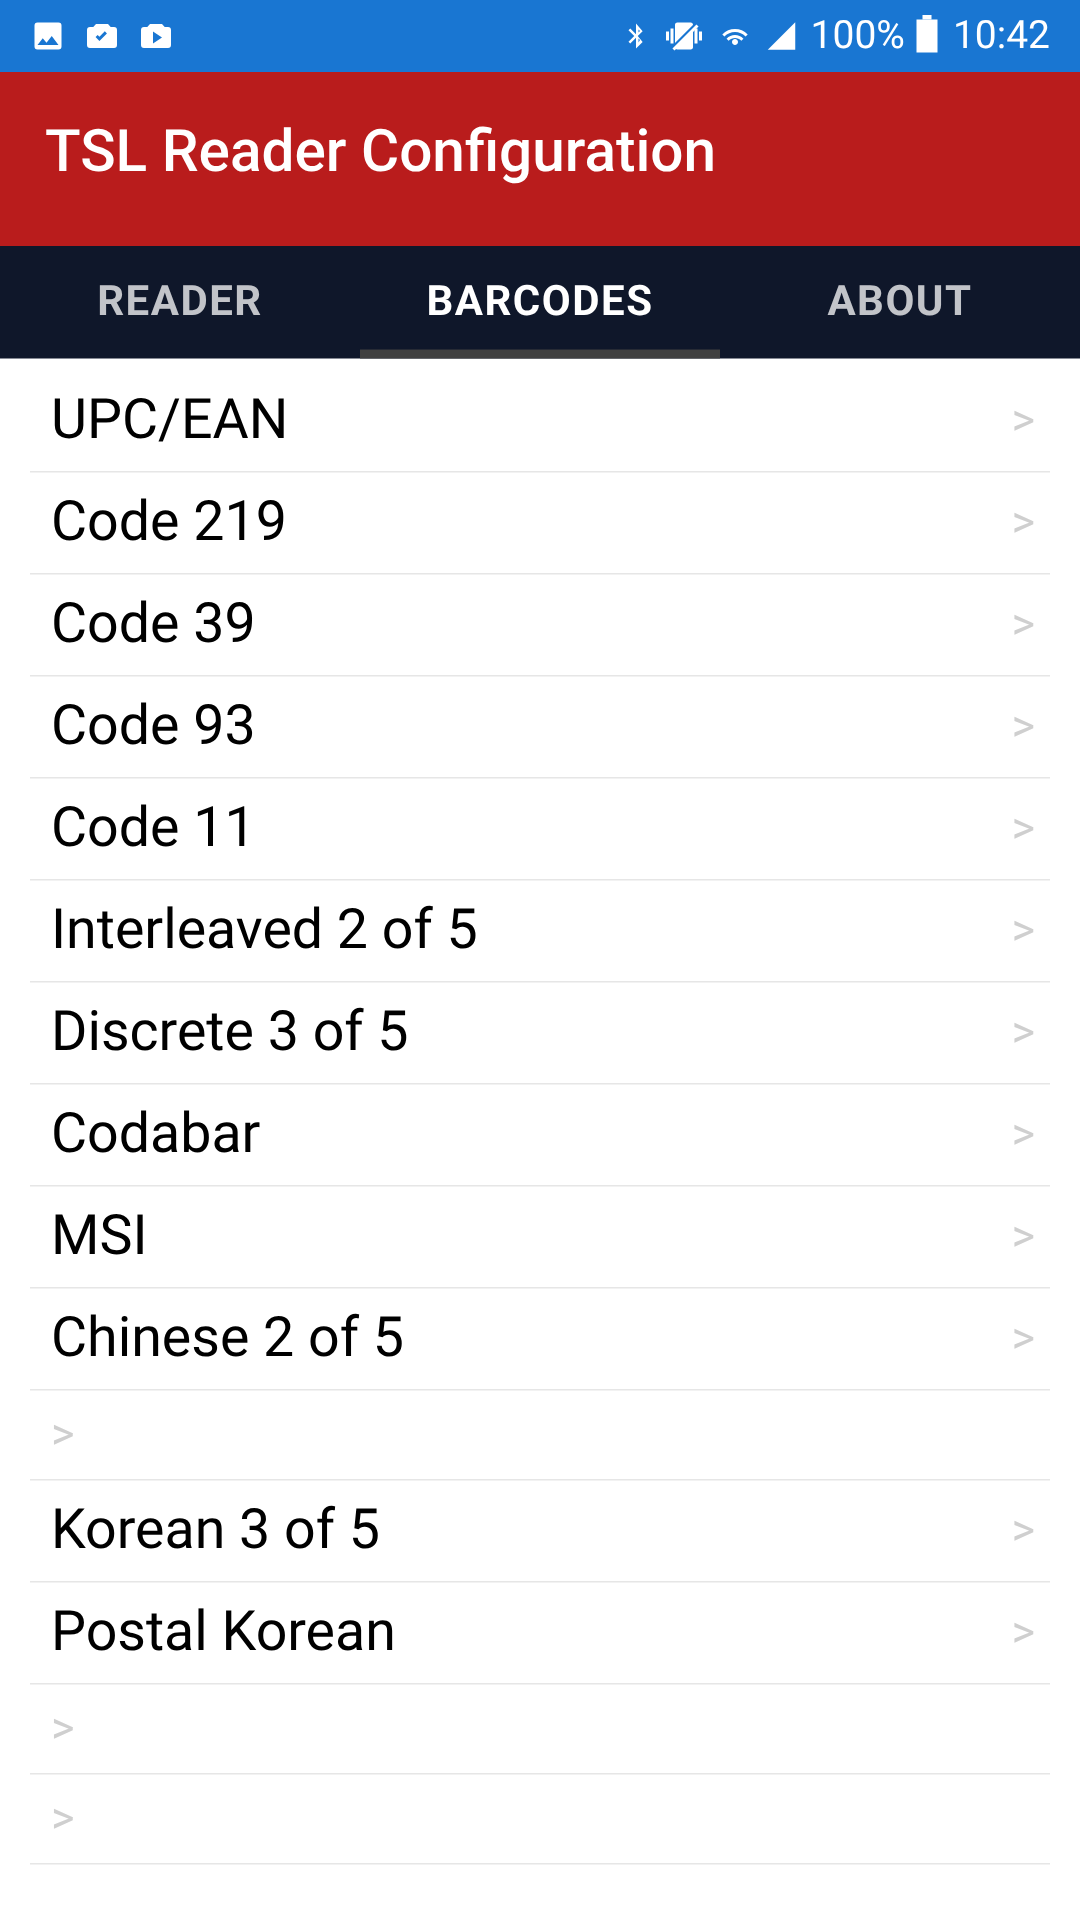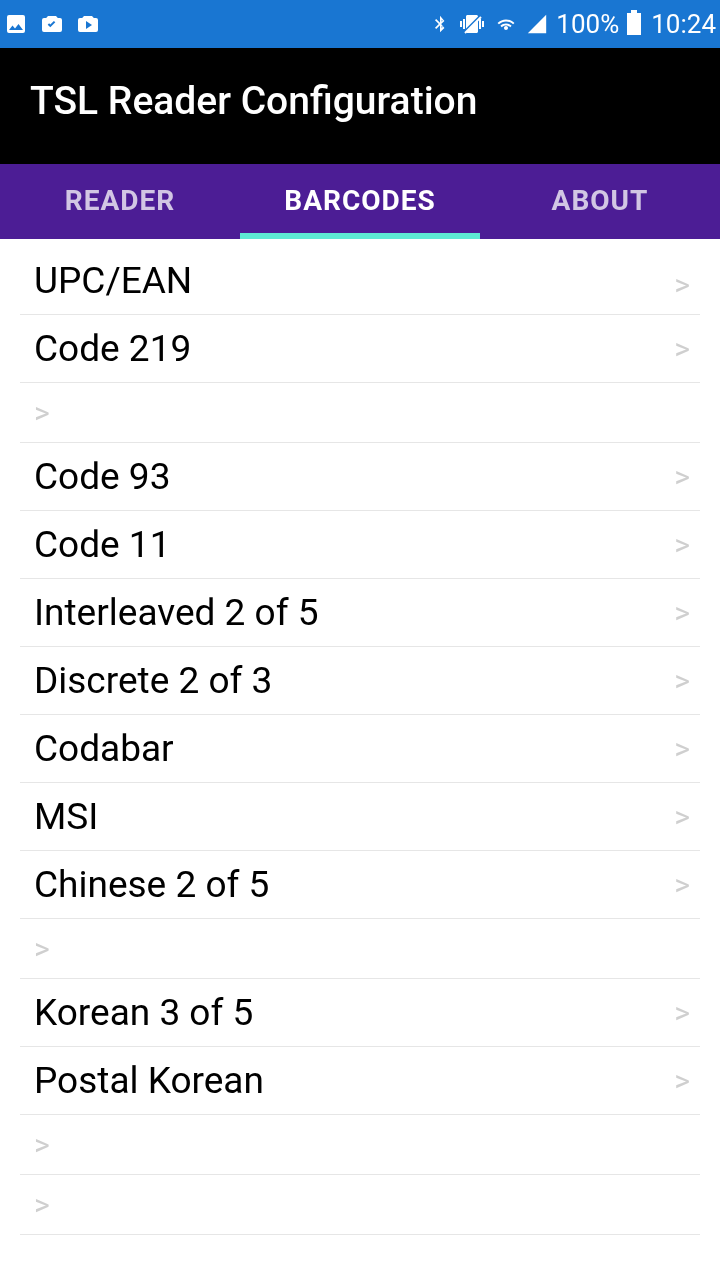--- a/index.html
+++ b/index.html
@@ -4,64 +4,64 @@
 <style>
   * { margin: 0; padding: 0; box-sizing: border-box; }
   html, body { width: 720px; height: 1280px; font-family: Roboto, Arial, sans-serif; background: #fff; overflow: hidden; }
   .status-bar {
     height: 48px;
     background: #1976d2;
     color: #fff;
     display: flex;
     align-items: center;
     justify-content: space-between;
-    padding: 0 4px;
+    padding: 0 20px;
     font-size: 26px;
   }
   .status-left { display: flex; align-items: center; gap: 12px; }
   .status-right { display: flex; align-items: center; gap: 8px; }
   .app-bar {
-    background: #000000;
+    background: #b91c1c;
     color: #fff;
     padding: 30px 37px 0 30px;
   }
   .app-title {
     font-size: 39px;
     font-weight: 500;
     padding-bottom: 40px;
   }
   .tabs {
     display: flex;
-    background: #4c1d95;
+    background: #0f172a;
   }
   .tab {
     flex: 1;
     text-align: center;
     padding: 20px 0 22px 0;
     font-size: 28px;
     font-weight: 700;
     color: rgba(255,255,255,0.75);
     letter-spacing: 1px;
   }
   .tab.active {
     color: #fff;
-    border-bottom: 6px solid #5eead4;
+    border-bottom: 6px solid #404040;
     padding-bottom: 16px;
   }
   .list {
     padding: 0 20px;
   }
   .list-item {
     display: flex;
     align-items: center;
     justify-content: space-between;
     border-bottom: 1px solid #e6e6e6;
     padding: 12px 10px 12px 14px;
   }
-  .list-item:first-child { padding-top: 20px; align-items: flex-end; }
+  .list-item:first-child { padding-top: 20px; }
   .list-label {
     font-size: 37px;
     color: #000;
     font-weight: 400;
   }
   .chevron {
     color: #cfcfcf;
     font-size: 30px;
     font-weight: 400;
   }
@@ -120,21 +120,21 @@
           <path d="M12 18c1.1 0 2-.9 2-2s-.9-2-2-2-2 .9-2 2 .9 2 2 2zm-5.64-4.22 1.41 1.41C8.98 14 10.43 13.4 12 13.4s3.02.6 4.23 1.79l1.41-1.41C16.08 12.22 14.12 11.4 12 11.4s-4.08.82-5.64 2.38zm-2.83-2.83 1.41 1.41C6.88 10.42 9.34 9.4 12 9.4s5.12 1.02 7.06 2.96l1.41-1.41C18.13 8.61 15.19 7.4 12 7.4s-6.13 1.21-8.47 3.55z"></path>
         </svg>
     </span>
     <span class="ico">
       <svg width="22" height="22" viewBox="0 0 24 24" fill="#fff">
           <path d="M2 22h20V2L2 22z"></path>
         </svg>
     </span>
     <span>100%</span>
     <span class="battery"></span>
-    <span>10:24</span>
+    <span>10:42</span>
   </div>
 </div>
 
 <div class="app-bar">
   <div class="app-title">TSL Reader Configuration</div>
 </div>
 
 <div class="tabs">
   <div class="tab"><span>READER</span></div>
   <div class="tab active"><span>BARCODES</span></div>
@@ -144,36 +144,37 @@
 <div class="list">
   <div class="list-item">
     <span class="list-label">UPC/EAN</span>
     <span class="chevron">&gt;</span>
   </div>
   <div class="list-item">
     <span class="list-label">Code 219</span>
     <span class="chevron">&gt;</span>
   </div>
   <div class="list-item">
+    <span class="list-label">Code 39</span>
     <span class="chevron">&gt;</span>
   </div>
   <div class="list-item">
     <span class="list-label">Code 93</span>
     <span class="chevron">&gt;</span>
   </div>
   <div class="list-item">
     <span class="list-label">Code 11</span>
     <span class="chevron">&gt;</span>
   </div>
   <div class="list-item">
     <span class="list-label">Interleaved 2 of 5</span>
     <span class="chevron">&gt;</span>
   </div>
   <div class="list-item">
-    <span class="list-label">Discrete 2 of 3</span>
+    <span class="list-label">Discrete 3 of 5</span>
     <span class="chevron">&gt;</span>
   </div>
   <div class="list-item">
     <span class="list-label">Codabar</span>
     <span class="chevron">&gt;</span>
   </div>
   <div class="list-item">
     <span class="list-label">MSI</span>
     <span class="chevron">&gt;</span>
   </div>

